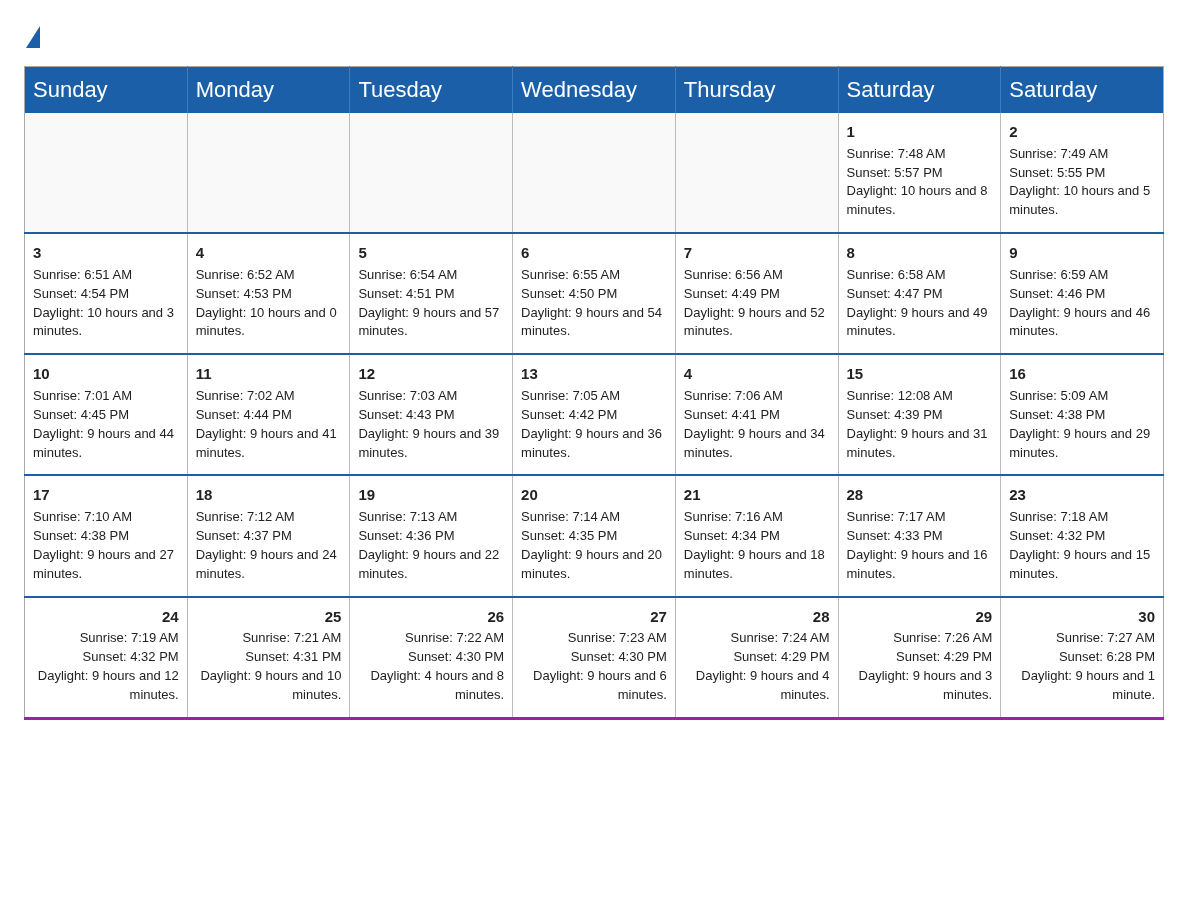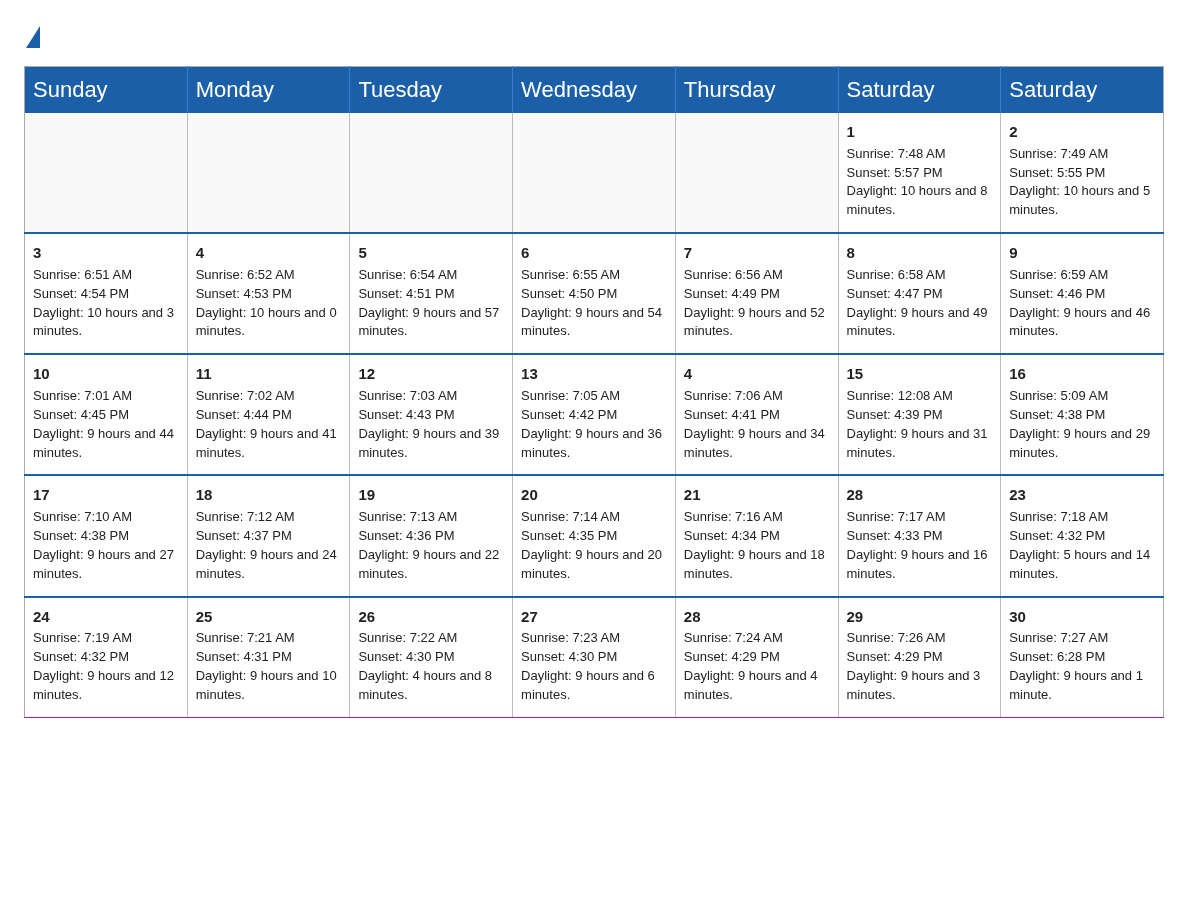--- a/index.html
+++ b/index.html
@@ -83,21 +83,22 @@
       width: calc(100% / 7);
       font-size: 13.5px;
       color: #222;
       line-height: 1.45;
       min-height: 95px;
     }
     .calendar td:last-child {
       border-right: none;
     }
     .calendar tr:last-child td {
-      border-bottom: 1px solid #a21caf;
+      border-bottom: 3px solid #a21caf;
+      text-align: right;
     }
     .day-num {
       font-size: 15px;
       font-weight: bold;
       display: block;
       margin-bottom: 2px;
     }
     .day-info {
       font-size: 13px;
       color: #222;
@@ -279,21 +280,21 @@
         <td>
           <span class="day-num">28</span>
           <div class="day-info">Sunrise: 7:17 AM</div>
           <div class="day-info">Sunset: 4:33 PM</div>
           <div class="day-info">Daylight: 9 hours and 16 minutes.</div>
         </td>
         <td>
           <span class="day-num">23</span>
           <div class="day-info">Sunrise: 7:18 AM</div>
           <div class="day-info">Sunset: 4:32 PM</div>
-          <div class="day-info">Daylight: 5 hours and 14 minutes.</div>
+          <div class="day-info">Daylight: 9 hours and 15 minutes.</div>
         </td>
       </tr>
       <tr>
         <td>
           <span class="day-num">24</span>
           <div class="day-info">Sunrise: 7:19 AM</div>
           <div class="day-info">Sunset: 4:32 PM</div>
           <div class="day-info">Daylight: 9 hours and 12 minutes.</div>
         </td>
         <td>

